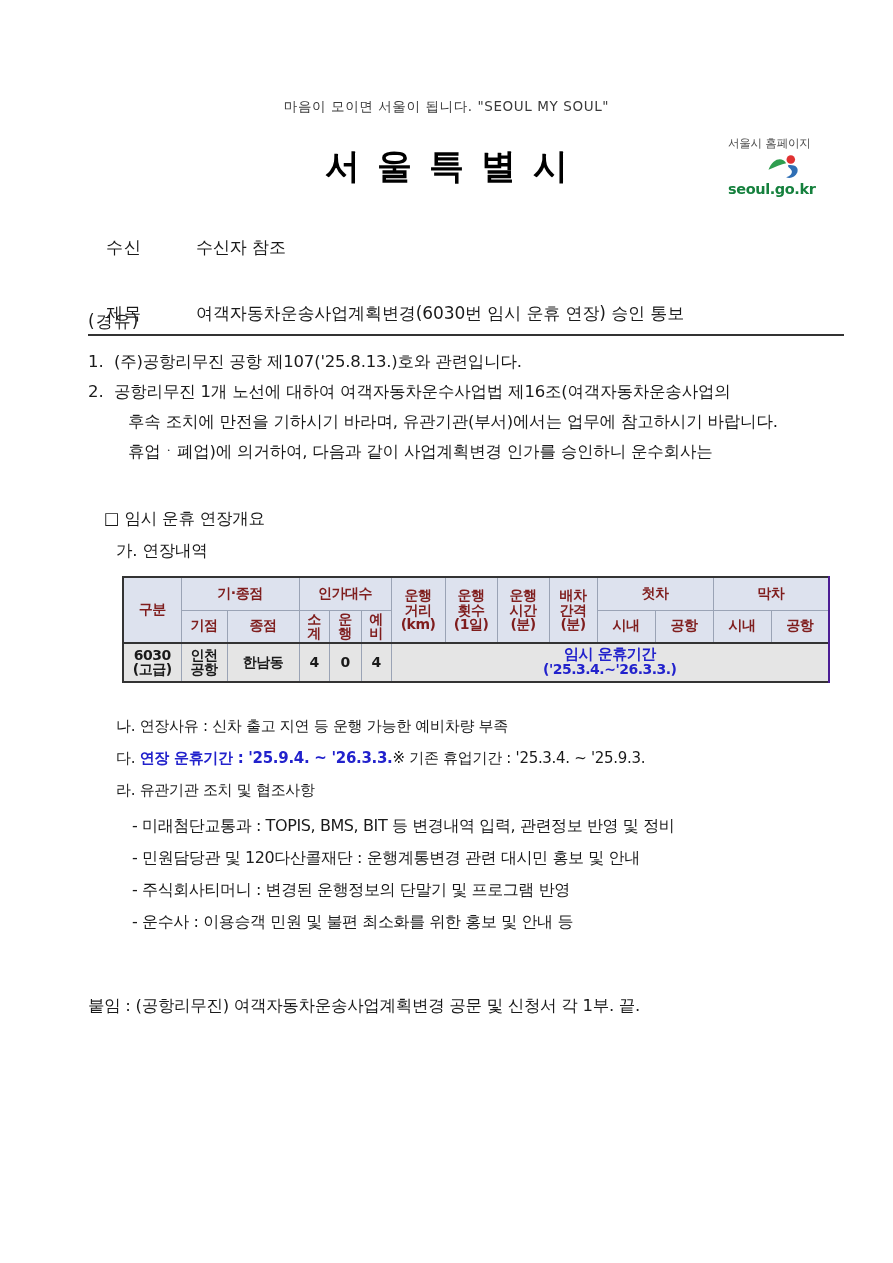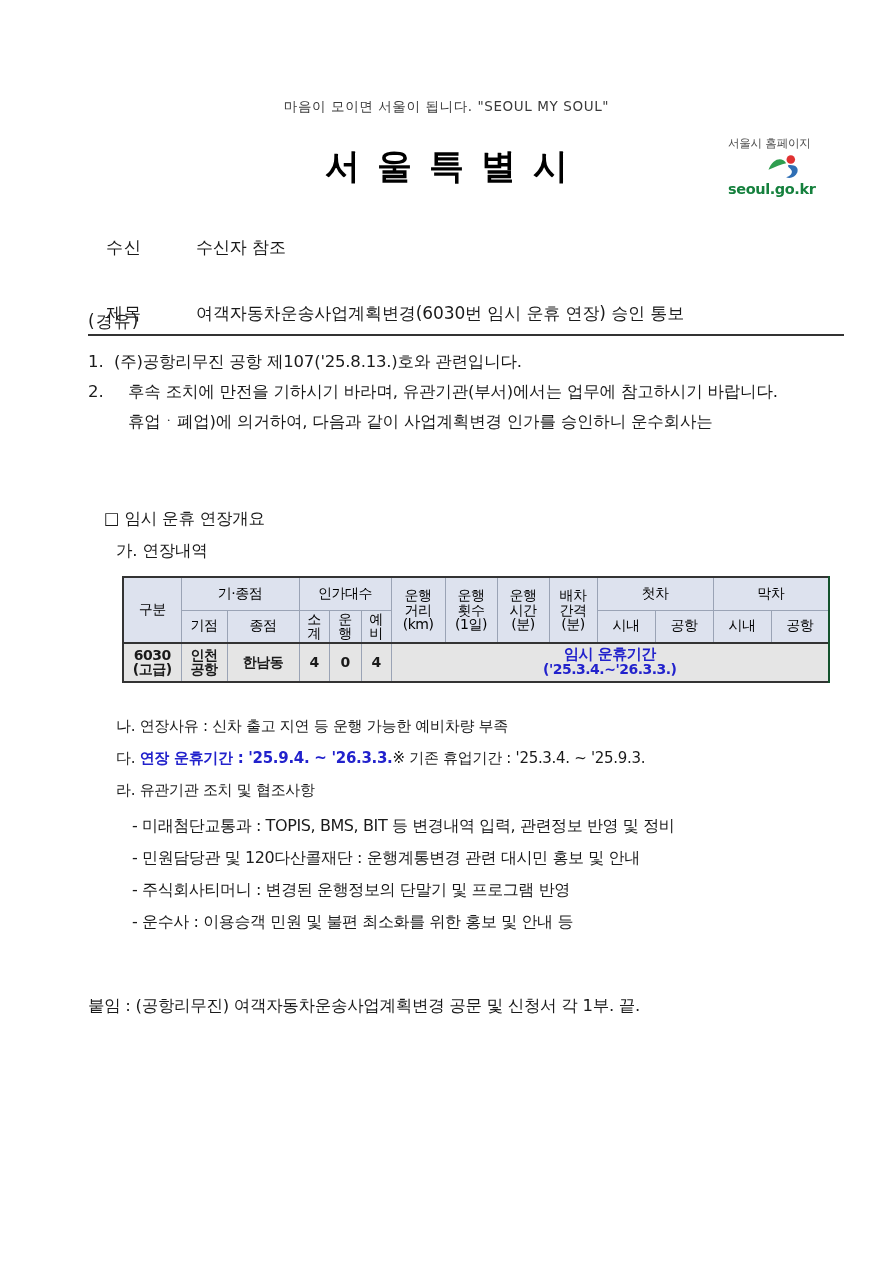--- a/index.html
+++ b/index.html
@@ -91,26 +91,26 @@
     border: 1px solid #9aa3b5;
     text-align: center;
     vertical-align: middle;
     padding: 1px 0;
     font-weight: normal;
     line-height: 1.12;
     letter-spacing: -0.5px;
   }
   table.sched th {
     background: #dde2ee;
-    font-weight: normal;
-    color: #000000;
+    font-weight: bold;
+    color: #7f1d1d;
   }
   table.sched { border-top: 2px solid #333; border-bottom: 2px solid #333; }
   table.sched th.edge-l, table.sched td.edge-l { border-left: 2px solid #333; }
-  table.sched th.edge-r, table.sched td.edge-r { border-right: 2px solid #14532d; }
+  table.sched th.edge-r, table.sched td.edge-r { border-right: 2px solid #4c1d95; }
   table.sched tr.hdr-top th { border-top: 2px solid #333; }
   table.sched tr.data td { border-top: 2px solid #333; height: 39px; background: #e5e5e5; font-weight: bold; }
   .th-tall { height: 33px; }
   .th-narrow { letter-spacing: -1px; }
   .vstack { display: block; line-height: 1.05; }
   .cell-blue {
     color: #2222cc;
     font-weight: bold;
     font-size: 15px;
     letter-spacing: -0.3px;
@@ -169,20 +169,21 @@
   <div class="body">
     <div class="para">
       <span class="para-num">1.</span>
       <span class="para-text">
         <span class="ln">(주)공항리무진 공항 제107('25.8.13.)호와 관련입니다.</span>
       </span>
     </div>
     <div class="para">
       <span class="para-num">2.</span>
       <span class="para-text">
+        <span class="ln">공항리무진 1개 노선에 대하여 여객자동차운수사업법 제16조(여객자동차운송사업의</span>
         <span class="ln ind">후속 조치에 만전을 기하시기 바라며, 유관기관(부서)에서는 업무에 참고하시기 바랍니다.</span>
         <span class="ln ind">휴업ㆍ폐업)에 의거하여, 다음과 같이 사업계획변경 인가를 승인하니 운수회사는</span>
       </span>
     </div>
   </div>
 
   <div class="section">
     <div class="sec-head">□ 임시 운휴 연장개요</div>
     <div class="sec-sub">가. 연장내역</div>
   </div>

